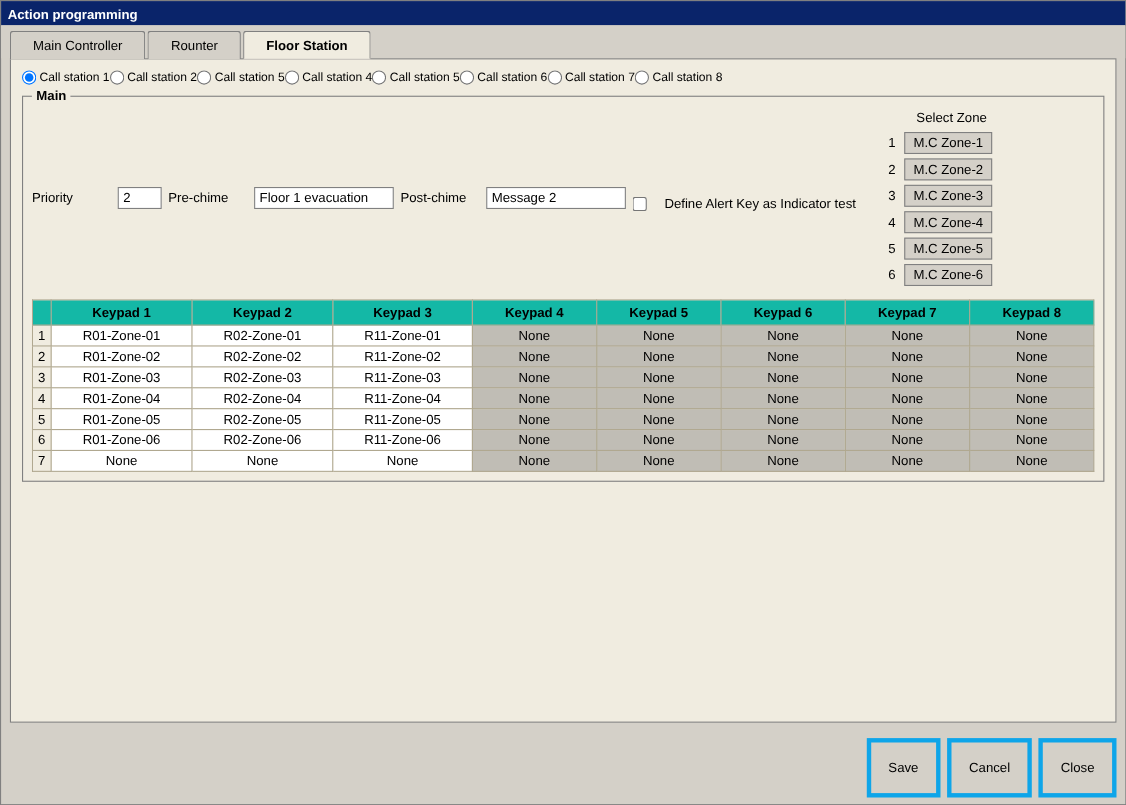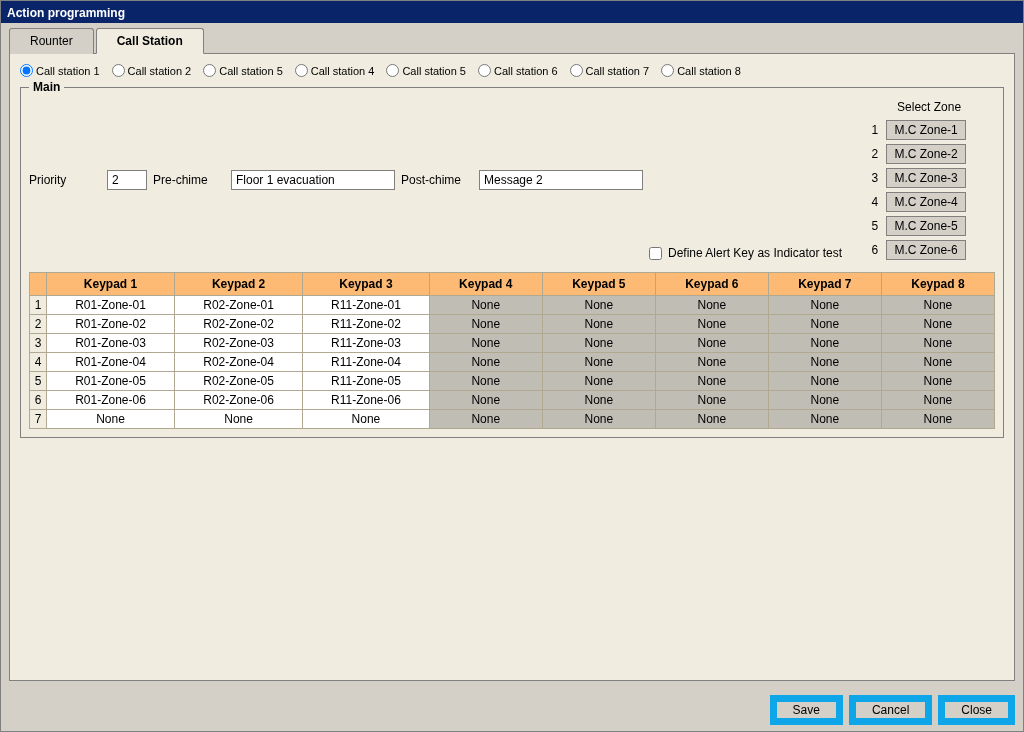--- a/index.html
+++ b/index.html
@@ -56,21 +56,20 @@
     .main-content {
       flex: 1;
       background: #f0ece0;
       border: 1px solid #808080;
       margin: 0 8px 8px 8px;
       padding: 10px;
       overflow: hidden;
     }
     .call-stations {
       display: flex;
-      gap: 12px;
       margin-bottom: 10px;
       align-items: center;
     }
     .radio-item {
       display: flex;
       align-items: center;
       gap: 3px;
       font-size: 11px;
       white-space: nowrap;
     }
@@ -108,29 +107,29 @@
     }
     .field-label {
       width: 70px;
       font-size: 12px;
     }
     .field-input {
       border: 1px solid #808080;
       background: white;
       padding: 2px 4px;
       font-size: 12px;
-      width: 164px;
+      width: 127px;
     }
     .priority-input {
       width: 40px;
     }
     .checkbox-row {
       display: flex;
-      align-items: flex-end;
-      gap: 6px;
+      align-items: center;
+      gap: 16px;
       margin-top: 10px;
     }
     .right-panel {
       display: flex;
       flex-direction: column;
       gap: 4px;
     }
     .zone-header {
       text-align: center;
       font-size: 12px;
@@ -160,21 +159,21 @@
     .keypad-table-wrapper {
       margin-top: 12px;
       overflow: auto;
     }
     table.keypad-table {
       width: 100%;
       border-collapse: collapse;
       font-size: 12px;
     }
     table.keypad-table th {
-      background: #fdba74;
+      background: #14b8a6;
       border: 1px solid #b0a890;
       padding: 4px 8px;
       text-align: center;
       font-weight: bold;
     }
     table.keypad-table td {
       border: 1px solid #b0a890;
       padding: 2px 4px;
       text-align: center;
     }
@@ -189,39 +188,40 @@
     table.keypad-table td.cell-gray {
       background: #c0bdb5;
     }
     .bottom-bar {
       display: flex;
       justify-content: flex-end;
       gap: 6px;
       padding: 6px 8px;
     }
     .btn {
-      padding: 1px 16px;
-      background: #d4d0c8;
-      border: 7px solid #0ea5e9;
+      padding: 16px 16px;
+      background: #d4d0c8;
+      border: 4px solid #0ea5e9;
       font-size: 12px;
       cursor: pointer;
       min-width: 60px;
     }
   </style>
 </head>
 <body>
 
 <div class="window">
   <div class="title-bar">
     <span>Action programming</span>
   </div>
 
   <div class="tab-bar">
+    <div class="tab">Main Controller</div>
     <div class="tab">Rounter</div>
-    <div class="tab active">Call Station</div>
+    <div class="tab active">Floor Station</div>
   </div>
 
   <div class="main-content">
 
     <div class="call-stations">
       <div class="radio-item">
         <input type="radio" name="callstation" checked="" style="">
         <label>Call station 1</label>
       </div>
       <div class="radio-item">

